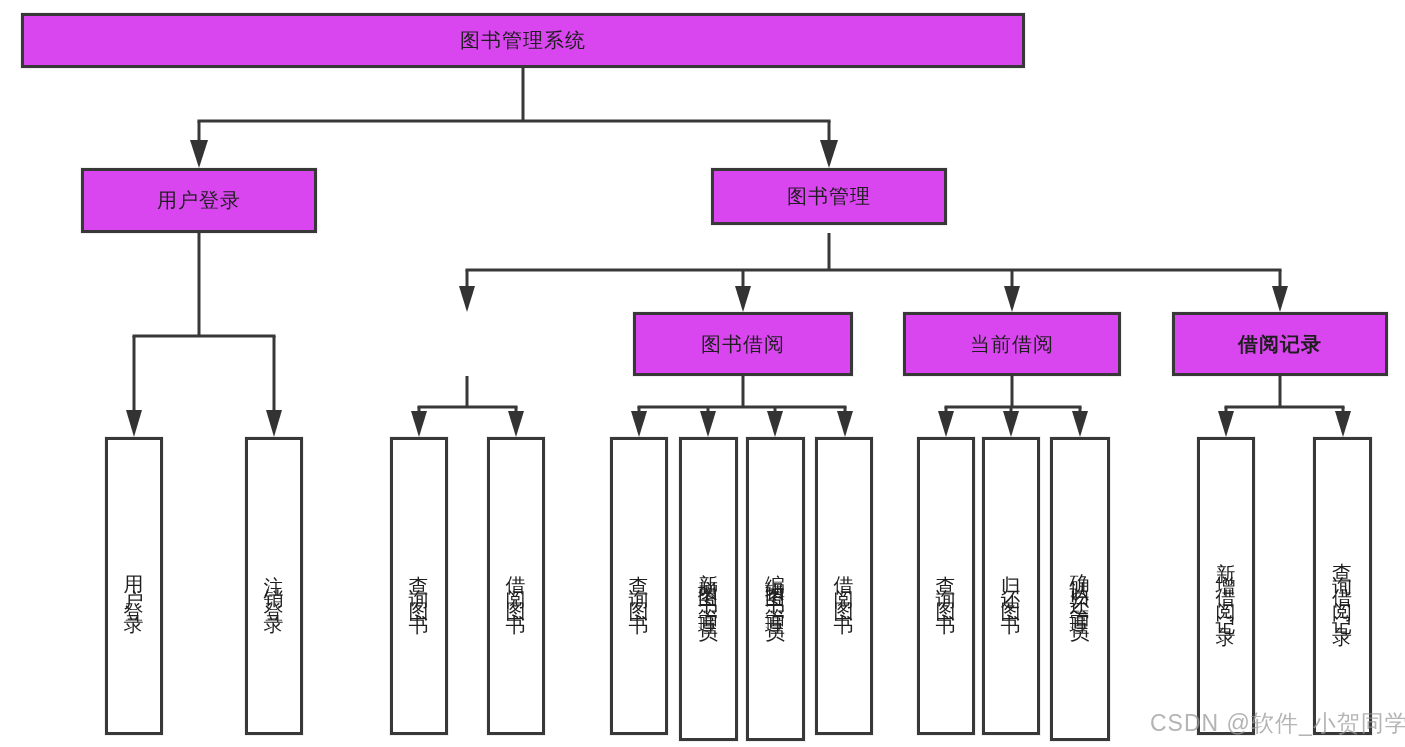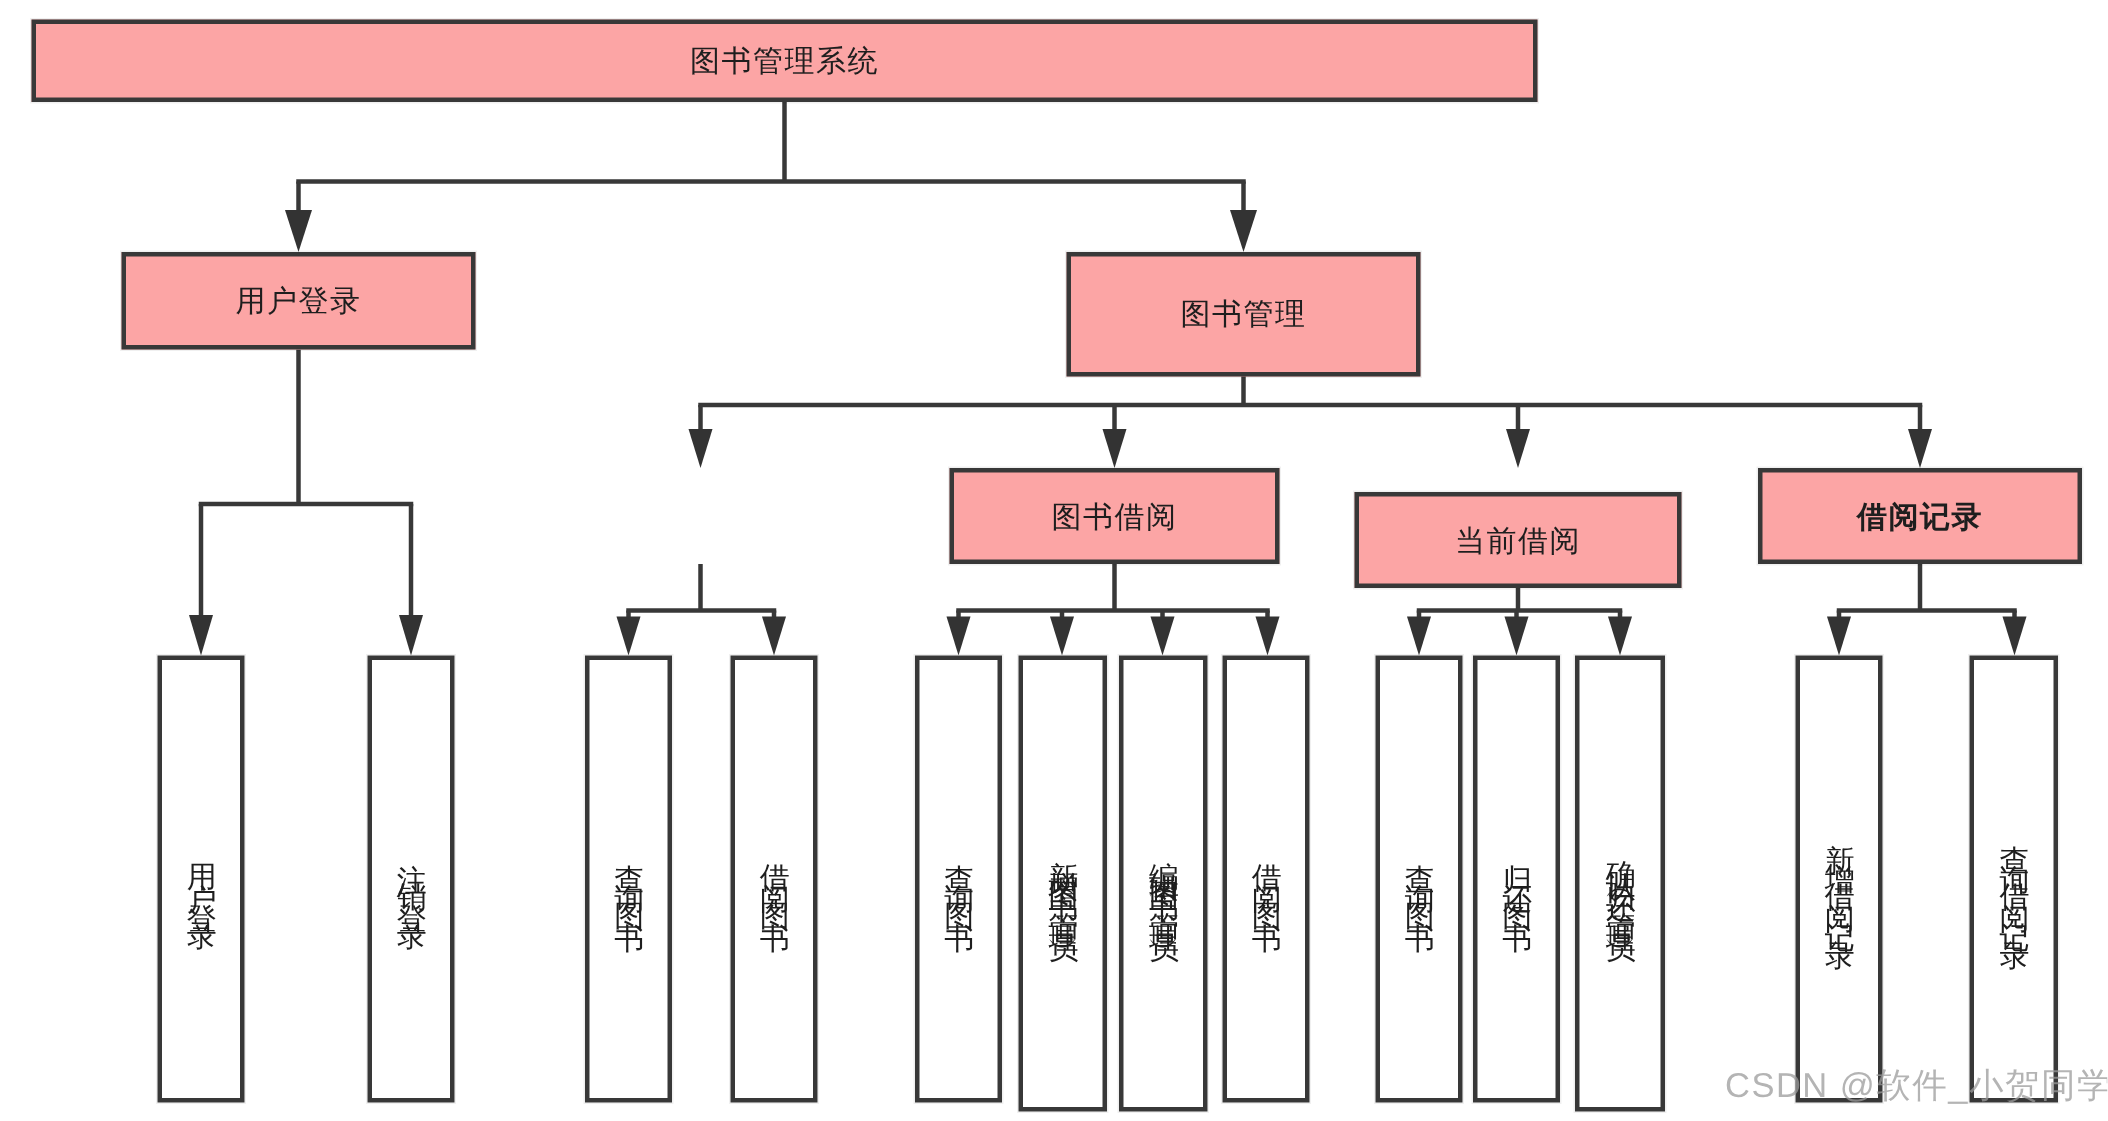--- a/index.html
+++ b/index.html
@@ -16,38 +16,38 @@
 
   .wires {
     position: absolute;
     left: 0; top: 0;
     width: 1405px; height: 747px;
     pointer-events: none;
   }
 
   .node {
     position: absolute;
-    background: #fca5a5;
+    background: #d946ef;
     border: 3px solid #383838;
     display: flex;
     align-items: center;
     justify-content: center;
     color: #1e1e1e;
     font-size: 20px;
     letter-spacing: 1px;
     box-shadow: 0 0 0 1px rgba(0,0,0,0.06);
   }
 
   
   .root-box   { left: 21px;  top: 13px;  width: 1004px; height: 55px; }
   .lv2-a      { left: 81px;  top: 168px; width: 236px;  height: 65px; }
-  .lv2-b      { left: 711px; top: 168px; width: 236px;  height: 83px; }
+  .lv2-b      { left: 711px; top: 168px; width: 236px;  height: 57px; }
   .lv3-1      { left: 357px; top: 312px; width: 220px;  height: 64px; }
   .lv3-2      { left: 633px; top: 312px; width: 220px;  height: 64px; }
-  .lv3-3      { left: 903px; top: 312px; width: 218px;  height: 64px; margin-top: 16px; }
+  .lv3-3      { left: 903px; top: 312px; width: 218px;  height: 64px; }
   .lv3-4      { left: 1172px;top: 312px; width: 216px;  height: 64px; font-weight: bold; }
 
   
   .leaf {
     position: absolute;
     top: 437px;
     width: 58px;
     height: 298px;
     background: #ffffff;
     border: 3px solid #383838;

